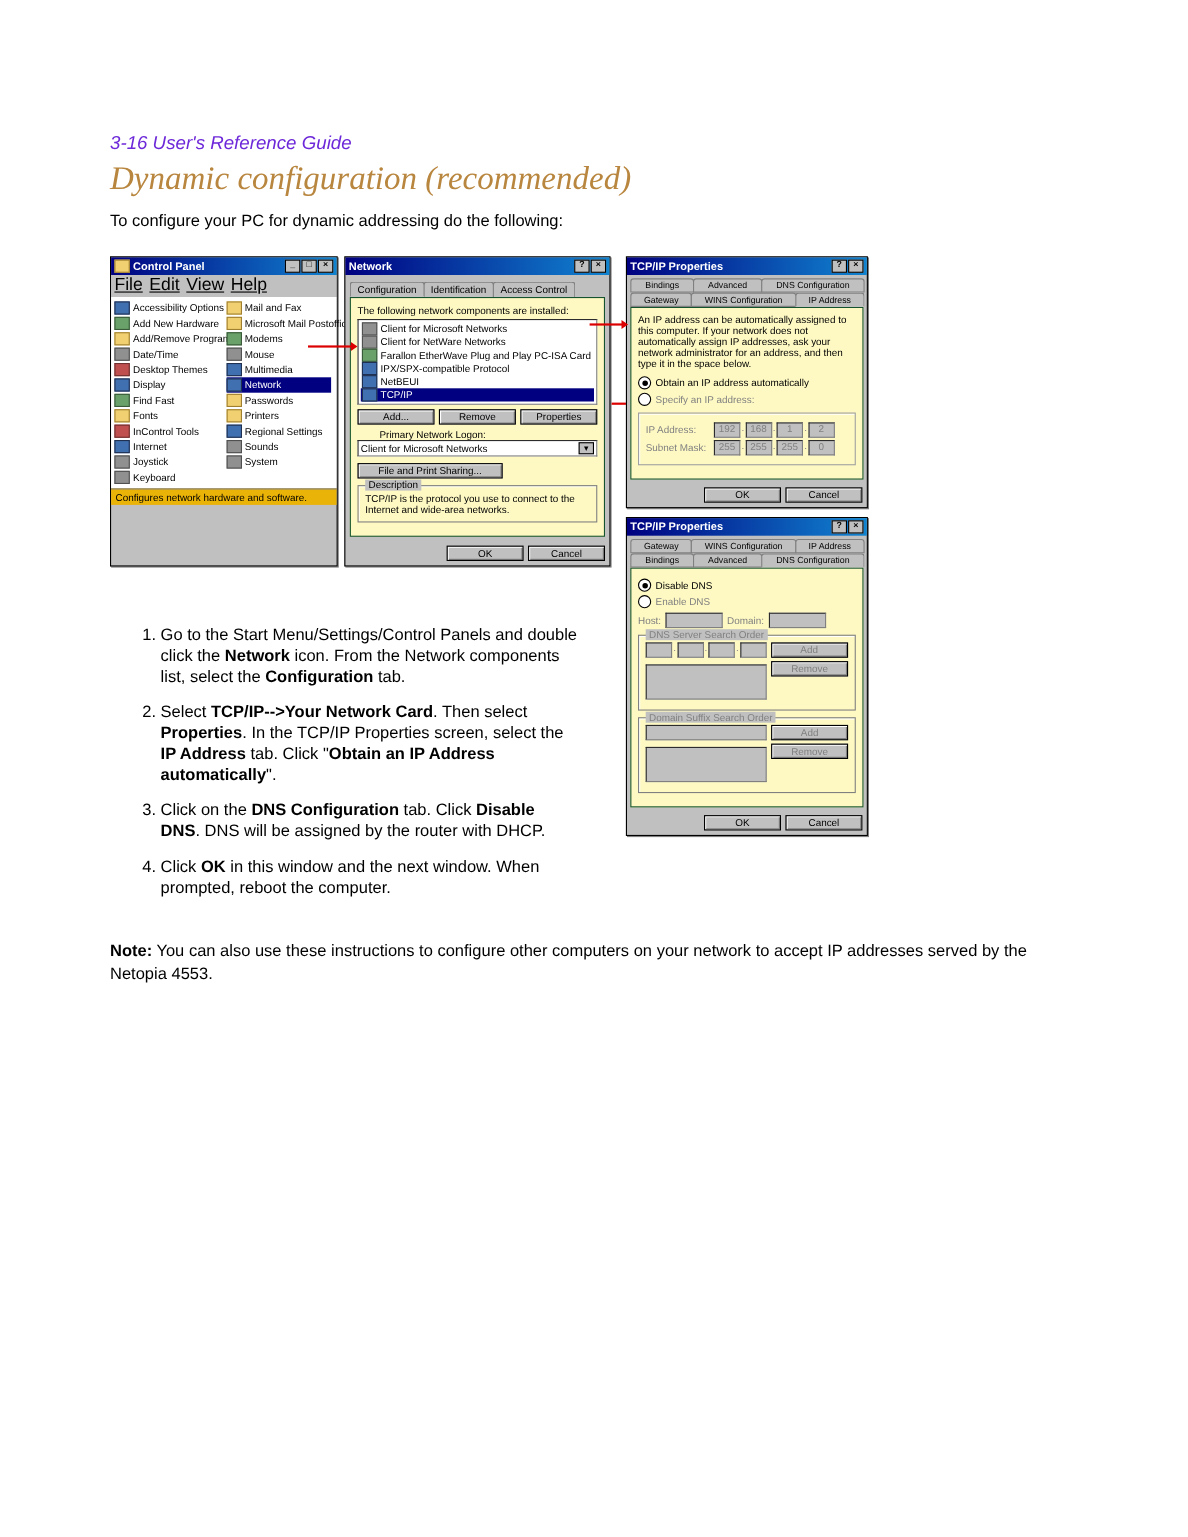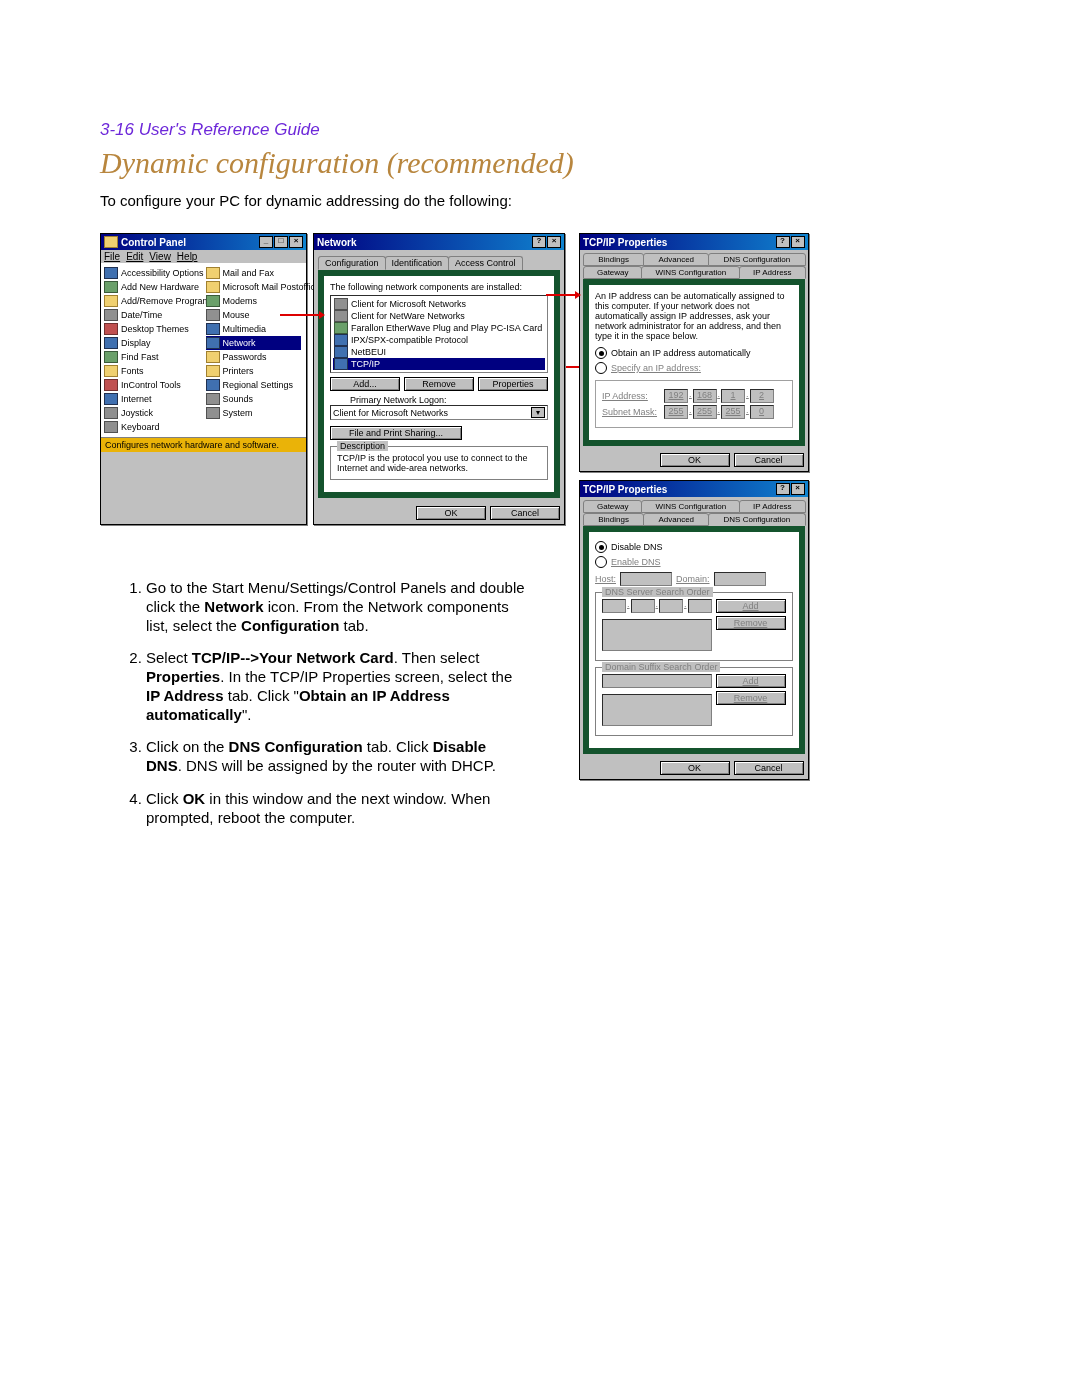--- a/index.html
+++ b/index.html
@@ -58,21 +58,21 @@
     font-size: 8px;
     line-height: 8px;
     text-align: center;
     color: #000;
   }
   .menubar {
     background: #c0c0c0;
     padding: 1px 3px;
     display: flex;
     gap: 6px;
-    font-size: 10px;
+    font-size: 16px;
   }
   .menubar span { text-decoration: underline; text-decoration-color: #000; }
   .cp-body {
     background: #fff;
     padding: 3px;
     display: flex;
     flex-wrap: wrap;
     gap: 0 6px;
     min-height: 120px;
     font-size: 9px;
@@ -111,23 +111,23 @@
     border: 1px solid #808080;
     border-bottom: none;
     padding: 1px 6px;
     background: #c0c0c0;
     font-size: 9px;
     margin-right: -1px;
     border-radius: 3px 3px 0 0;
   }
   .tab.front { background: #c0c0c0; position: relative; z-index: 2; border-bottom: 1px solid #c0c0c0;}
   .tab-body {
-    border: 6px solid #14532d;
+    border: 1px solid #14532d;
     padding: 6px;
-    background: #ffffff;
+    background: #fef9c3;
     font-size: 9px;
   }
   .listbox {
     background: #fff;
     border: 1px inset #808080;
     padding: 2px;
     margin: 3px 0;
     min-height: 52px;
     font-size: 9px;
   }
@@ -189,21 +189,21 @@
   }
   .ipfield {
     display:inline-flex; gap:1px;
   }
   .ipcell {
     width:22px; height:12px;
     background:#fff; border:1px inset #808080;
     font-size:9px; text-align:center;
   }
   .ipcell.dis { background:#c0c0c0; color:#808080; }
-  .dimmed { color:#808080;text-decoration:underline; }
+  .dimmed { color:#808080; }
   .btn95.dis { color:#808080; }
   .txt-input {
     background:#fff; border:1px inset #808080;
     height:12px; font-size:9px;
   }
   .txt-input.dis { background:#c0c0c0; color:#808080; }
   .foot-btns {
     display:flex; justify-content:flex-end; gap:4px;
     padding:4px;
   }
@@ -604,13 +604,16 @@
           </div>
         </div>
         <div class="foot-btns">
           <div class="btn95">OK</div>
           <div class="btn95">Cancel</div>
         </div>
       </div>
     </div>
   </div>
 
+  <div class="note">
+    <span class="b">Note:</span><span> You can also use these instructions to configure other computers on your network to accept IP addresses served by the Netopia 4553.</span>
+  </div>
 </div>
 
 </body></html>

